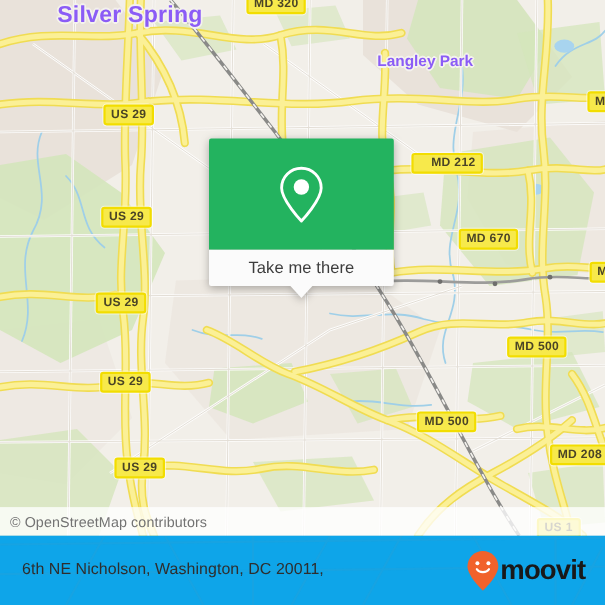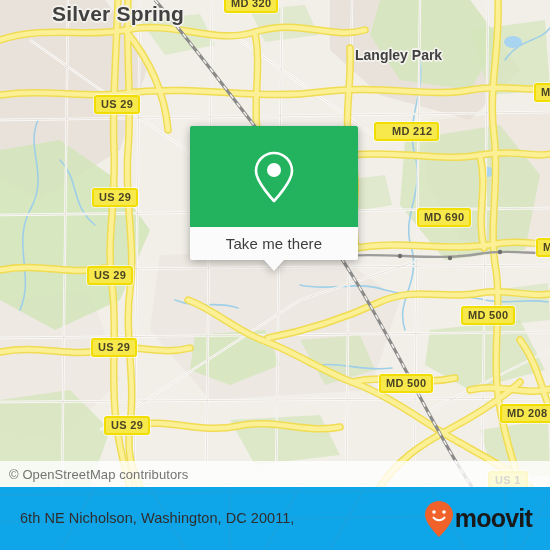--- a/index.html
+++ b/index.html
@@ -23,21 +23,21 @@
     left: 0; top: 0;
     width: 550px; height: 487px;
     overflow: hidden;
     background: #f2efe9;
   }
   #map-svg { position: absolute; left:0; top:0; display:block; }
 
   
   .place-label {
     position: absolute;
-    color: #404040;
+    color: #8b5cf6;
     font-weight: bold;
     white-space: nowrap;
     text-shadow:
        1.6px 0 #f4f2ed, -1.6px 0 #f4f2ed, 0 1.6px #f4f2ed, 0 -1.6px #f4f2ed,
        1.1px 1.1px #f4f2ed, -1.1px 1.1px #f4f2ed, 1.1px -1.1px #f4f2ed, -1.1px -1.1px #f4f2ed;
     pointer-events: none;
   }
   .place-label.big { font-size: 21px; letter-spacing: .2px; }
   .place-label.mid { font-size: 14px; text-align: center; line-height: 15px; }
 
@@ -320,28 +320,28 @@
       <g fill="#6e6e6c">
         <circle cx="350" cy="255" r="2.2"></circle>
           <circle cx="400" cy="256" r="2.2"></circle>
         <circle cx="450" cy="258" r="2.2"></circle>
           <circle cx="500" cy="252" r="2.2"></circle>
       </g>
     </svg>
 
     <div class="place-label big" style="left:52px; top:2px;">Silver Spring</div>
 
-    <div class="place-label mid" style="left:355px; top:48px; width:40px;">Langley Park</div>
+    <div class="place-label mid" style="left:343px; top:48px; width:40px;">Langley Park</div>
 
     <div class="shield" style="left:224px; top:-6px;">MD 320</div>
     <div class="shield" style="left:486px; top:83px;margin-left:48px;">MD 193</div>
     <div class="shield" style="left:94px;  top:95px;">US 29</div>
-    <div class="shield" style="left:374px; top:122px;padding-left:16px;">MD 212</div>
+    <div class="shield" style="left:374px; top:139px;padding-left:16px;">MD 212</div>
     <div class="shield" style="left:92px;  top:188px;">US 29</div>
-    <div class="shield" style="left:417px; top:208px;">MD 690</div>
+    <div class="shield" style="left:417px; top:208px;">MD 670</div>
     <div class="shield" style="left:536px; top:238px;">MD</div>
     <div class="shield" style="left:87px;  top:266px;">US 29</div>
     <div class="shield" style="left:461px; top:306px;">MD 500</div>
     <div class="shield" style="left:91px;  top:338px;">US 29</div>
     <div class="shield" style="left:379px; top:374px;">MD 500</div>
     <div class="shield" style="left:500px; top:404px;">MD 208</div>
     <div class="shield" style="left:104px; top:416px;">US 29</div>
     <div class="shield" style="left:444px; top:471px;margin-left:44px;">US 1</div>
 
     <div id="popup-card">

